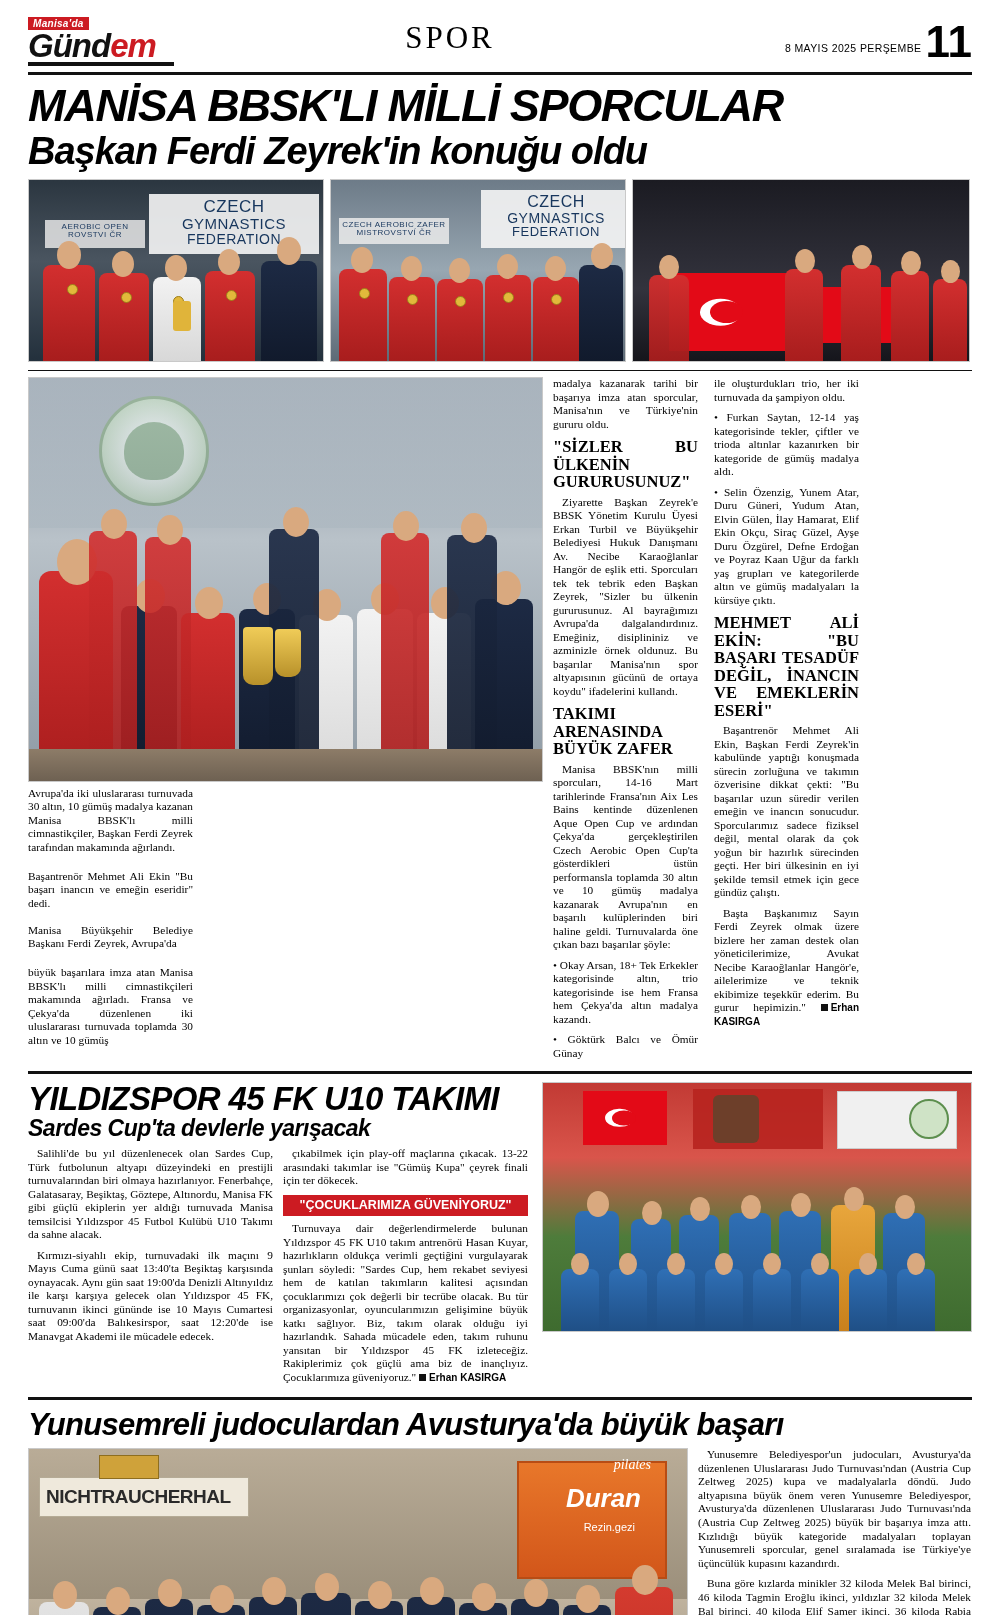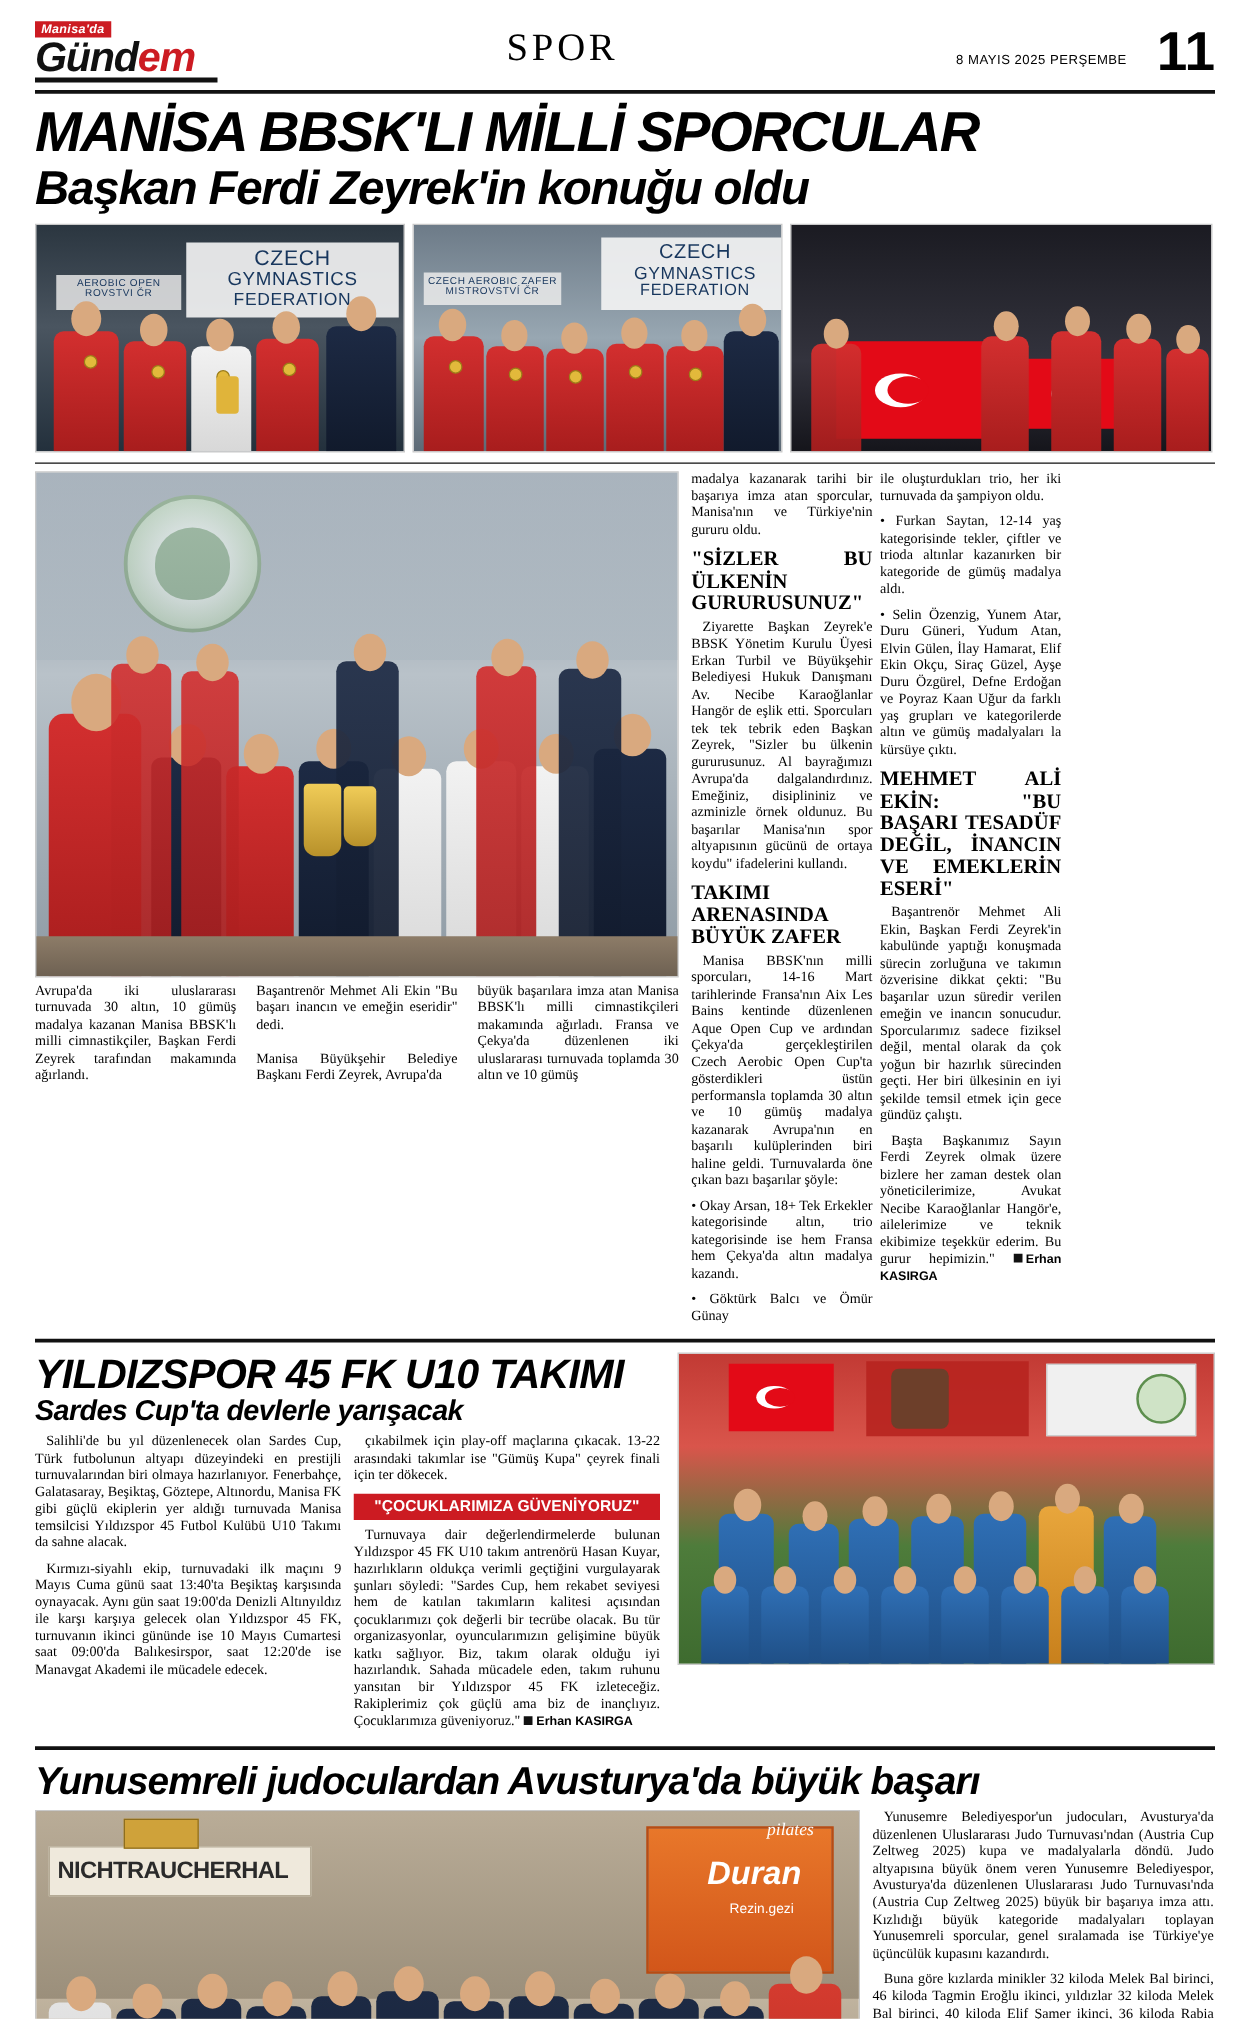--- a/index.html
+++ b/index.html
@@ -26,21 +26,21 @@
   .logo-main {
     font-family: "Liberation Sans", sans-serif; font-weight: bold; font-style: italic;
     font-size: 33px; line-height: 30px; letter-spacing: -1px; color: #111;
   }
   .logo-main .red { color: #cc1b22; }
   .logo-under { height: 4px; background: #111; width: 146px; margin-top: 1px; }
   .section-title {
     flex: 1; text-align: center; font-family: "Liberation Serif", serif;
     font-size: 31px; letter-spacing: 3px; font-weight: normal; padding-bottom: 10px;
   }
-  .date-page { width: 250px; text-align: right; display: flex; align-items: flex-end; justify-content: flex-end; gap: 24px; padding-bottom: 4px;}
+  .date-page { width: 250px; text-align: right; display: flex; align-items: flex-end; justify-content: flex-end; gap: 4px; padding-bottom: 4px;}
   .date-txt { font-family: "Liberation Sans", sans-serif; font-size: 10.5px; letter-spacing: .4px; padding-bottom: 8px; }
   .page-num { font-family: "Liberation Sans", sans-serif; font-weight: bold; font-size: 44px; line-height: 40px; }
 
   .rule { height: 3px; background: #111; margin: 6px 0 0 0; }
   .rule.thin { height: 1px; background: #111; }
 
   
   .headline-1 {
     font-family: "Liberation Sans", sans-serif; font-weight: bold; font-style: italic;
     font-size: 45px; line-height: 46px; letter-spacing: -1.3px; margin-top: 8px;
@@ -83,24 +83,24 @@
   .flagTR:after {
     content:""; position:absolute; left:34%; top:50%; width:28%; height:28%;
     transform: translateY(-50%); border-radius:50%; background:#e30a17;
   }
   .medal { position:absolute; width:11px; height:11px; border-radius:50%; background:#e2b93b; border:1px solid #9c7d18; }
 
   
   .block1 { display: flex; gap: 10px; }
   .big-photo { width: 515px; }
   .big-photo .frame { width: 515px; height: 405px; border: 1px solid #c9c9c9; position: relative; overflow: hidden; }
-  .caption-cols { display: flex; gap: 16px; margin-top: 5px; }
+  .caption-cols { display: flex; gap: 16px; margin-top: 5px; flex-direction: column; }
   .caption { font-size: 11.3px; line-height: 13.4px; text-align: justify; width: 165px; }
 
-  .cols-right { flex: 1; display: flex; gap: 6px; }
+  .cols-right { flex: 1; display: flex; gap: 16px; }
   .col { width: 145px; font-size: 11.3px; line-height: 13.5px; text-align: justify; }
   .col p { margin: 0 0 7px 0; text-indent: 9px; }
   .col p.noind { text-indent: 0; }
   .sub-head {
     font-family: "Liberation Serif", serif; font-weight: bold; font-size: 16.5px;
     line-height: 17.5px; margin: 3px 0 5px 0;
   }
   .byline { font-family: "Liberation Sans", sans-serif; font-weight: bold; font-size: 10px; }
   .sq { display:inline-block; width:7px; height:7px; background:#111; margin-right:3px; }
 

